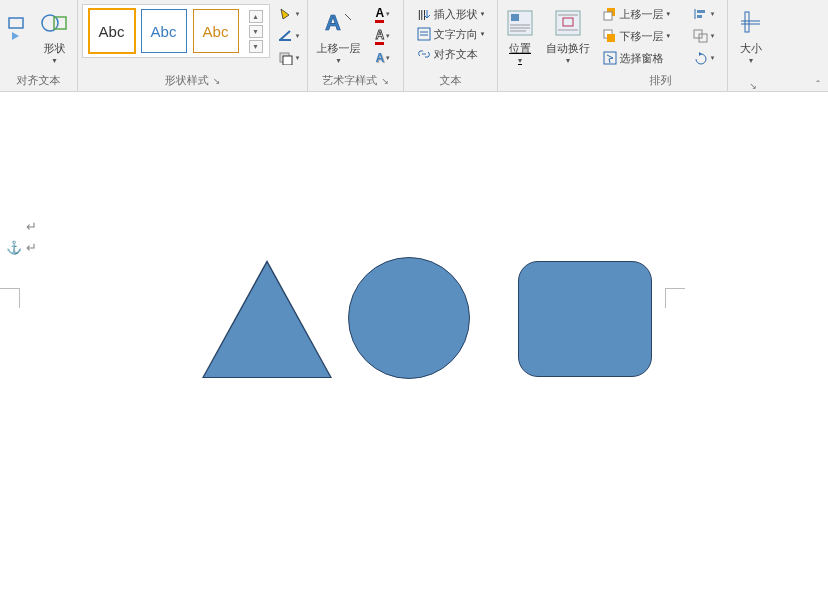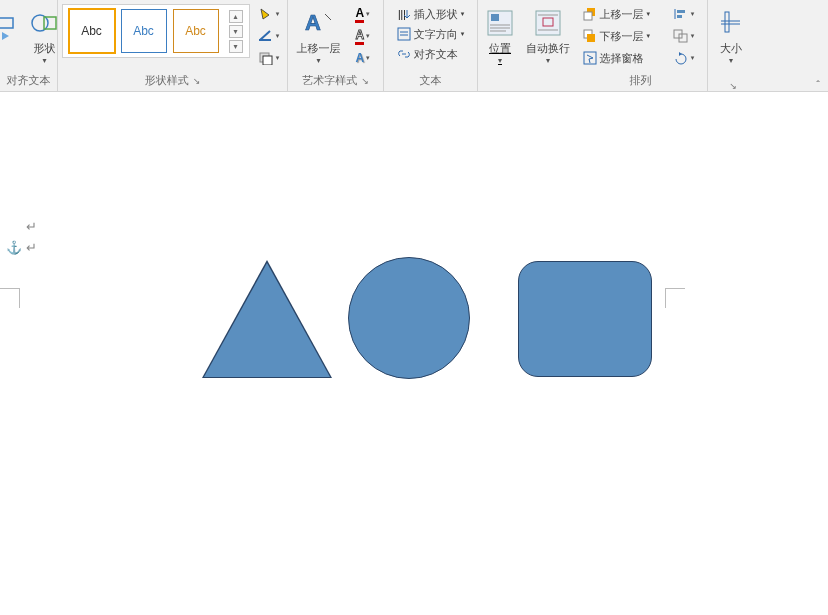--- a/index.html
+++ b/index.html
@@ -66,21 +66,21 @@
     border: 1px solid #d0d0d0;
     background: #fff;
     padding: 4px 6px;
     position: relative;
   }
   .gallery-item {
     width: 46px; height: 44px;
     border: 1px solid #bdbdbd;
     background: #fff;
     display:flex; align-items:center; justify-content:center;
-    font-size: 12px; color:#333;
+    font-size: 15px; color:#333;
     cursor:pointer;
   }
   .gallery-item.sel { border-color: #f2a100; outline: 1px solid #f2a100; }
   .gallery-scroll {
     width: 14px;
     display:flex; flex-direction:column; gap:2px; margin-left:4px;
   }
   .gallery-scroll div {
     border:1px solid #bbb; height:13px; background:#f7f7f7;
     font-size:8px; text-align:center; line-height:11px; color:#666;
@@ -176,21 +176,21 @@
   .launcher-icon {
     font-size:9px; color:#777; margin-left:4px; cursor:pointer;
   }
   .lbl-row { display:flex; align-items:center; }
 </style>
 </head>
 <body>
 
 <div class="ribbon">
 
-  <div class="group" style="width:58px;">
+  <div class="group" style="width:78px;">
     <div class="group-body">
       <div class="bigbtn" style="width:28px; padding-top:4px;">
         <div class="icon-slot" style="height:40px;">
           <svg width="20" height="28">
               <rect x="2" y="4" width="14" height="10" fill="none" stroke="#3b7ec2" stroke-width="1.5"></rect>
               <path d="M5 18 L12 22 L5 26 Z" fill="#6aa6df"></path>
             </svg>
         </div>
       </div>
       <div class="bigbtn" style="width:40px;">

